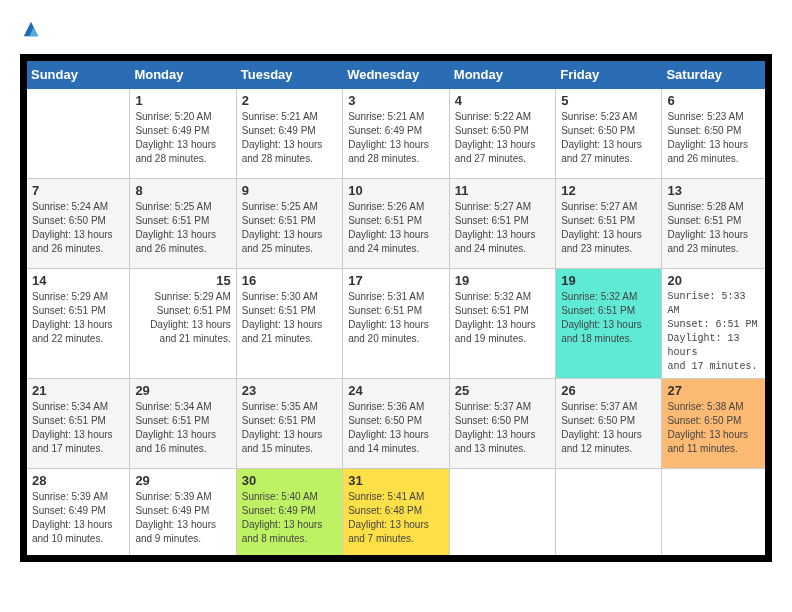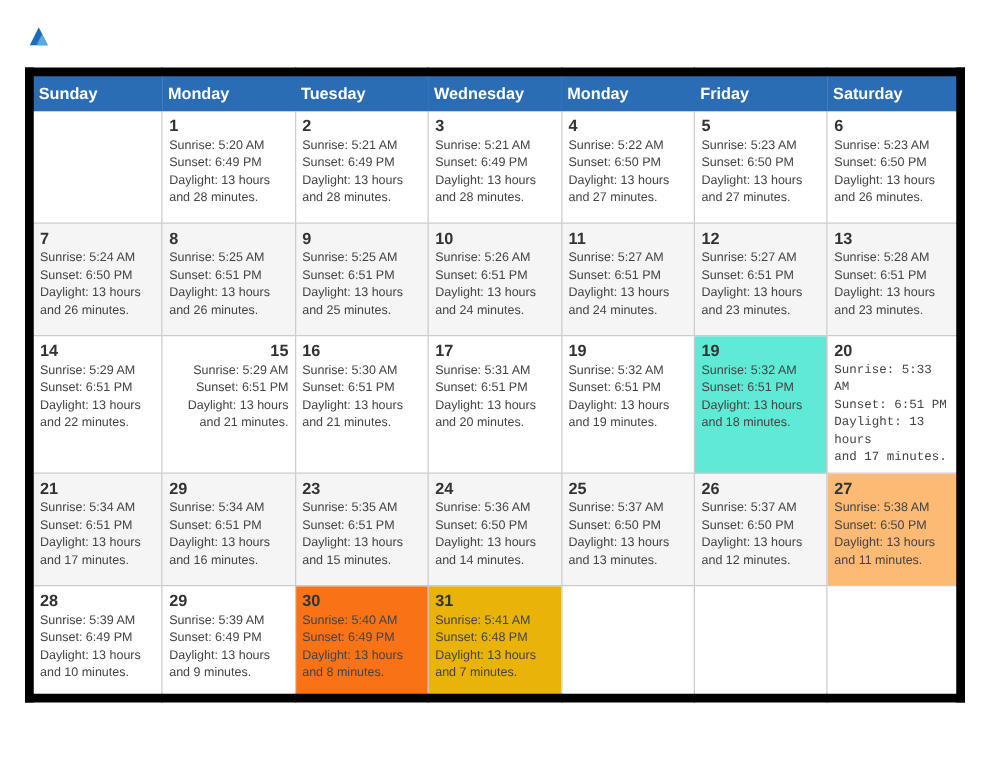--- a/index.html
+++ b/index.html
@@ -326,28 +326,28 @@
 Daylight: 13 hours
 and 10 minutes.</div>
         </td>
         <td style="background-color: rgb(255, 255, 255);">
           <span class="day-number">29</span>
           <div class="day-info" style="white-space: pre-line;">Sunrise: 5:39 AM
 Sunset: 6:49 PM
 Daylight: 13 hours
 and 9 minutes.</div>
         </td>
-        <td style="background-color: #f97316;">
+        <td style="background-color: #bef264;">
           <span class="day-number">30</span>
           <div class="day-info" style="white-space: pre-line;">Sunrise: 5:40 AM
 Sunset: 6:49 PM
 Daylight: 13 hours
 and 8 minutes.</div>
         </td>
-        <td style="background-color: #eab308;">
+        <td style="background-color: #fde047;">
           <span class="day-number">31</span>
           <div class="day-info" style="white-space: pre-line;">Sunrise: 5:41 AM
 Sunset: 6:48 PM
 Daylight: 13 hours
 and 7 minutes.</div>
         </td>
         <td style="background-color: rgb(255, 255, 255);"></td>
         <td style="background-color: rgb(255, 255, 255);"></td>
         <td style="background-color: rgb(255, 255, 255);"></td>
       </tr>

